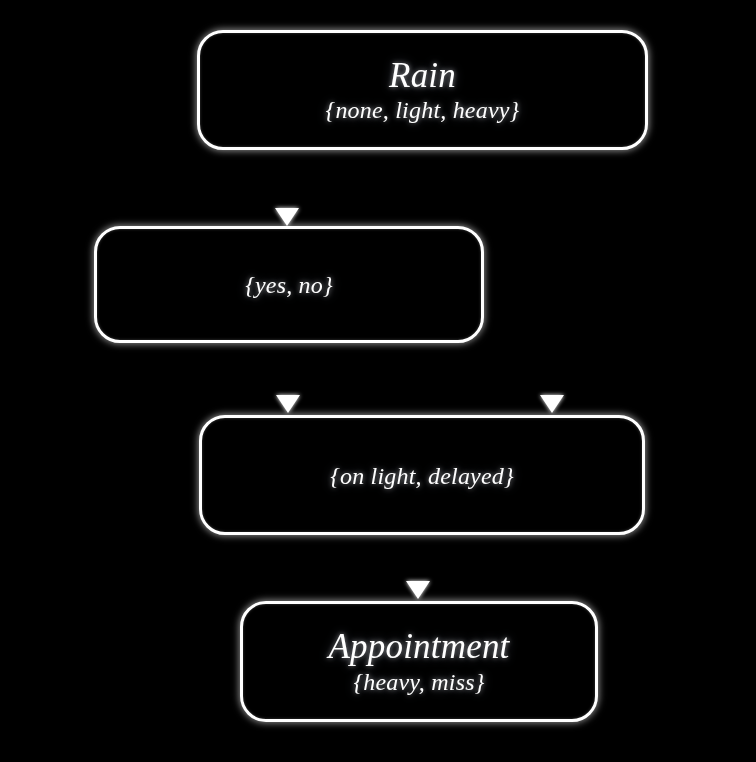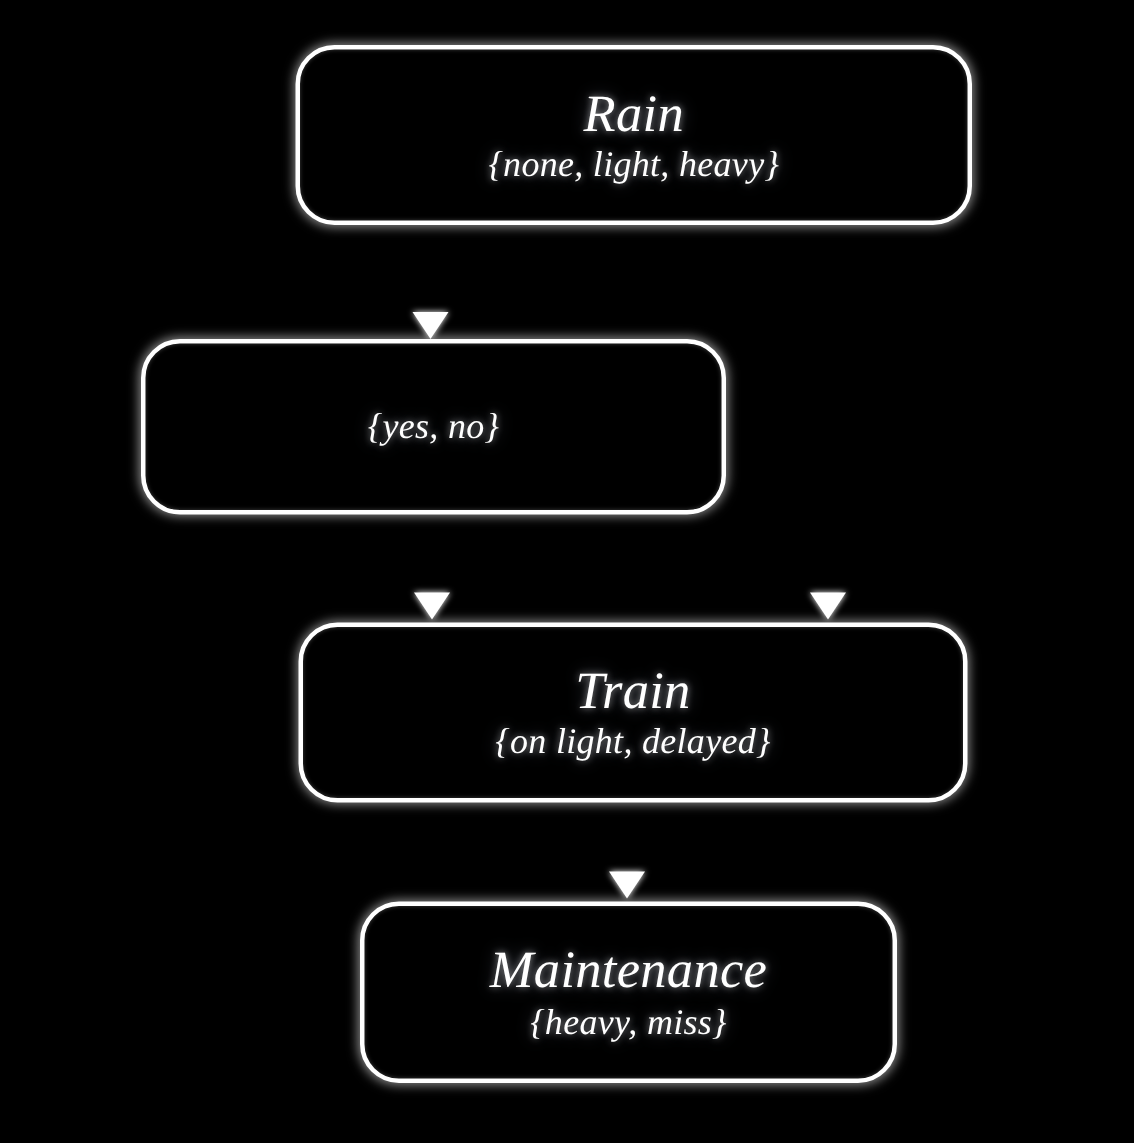--- a/index.html
+++ b/index.html
@@ -108,22 +108,21 @@
   <div class="node" style="left:197px; top:30px; width:451px; height:120px;">
     <span class="name">Rain</span>
     <span class="states">{none, light, heavy}</span>
   </div>
 
   <div class="node" style="left:94px; top:226px; width:390px; height:117px;">
     <span class="states">{yes, no}</span>
   </div>
 
   <div class="node" style="left:199px; top:415px; width:446px; height:120px;">
-    <span class="name">Train</span>
     <span class="states">{on light, delayed}</span>
   </div>
 
   <div class="node" style="left:240px; top:601px; width:358px; height:121px;">
-    <span class="name">Maintenance</span>
+    <span class="name">Appointment</span>
     <span class="states">{heavy, miss}</span>
   </div>
 
 </div>
 
 </body></html>

